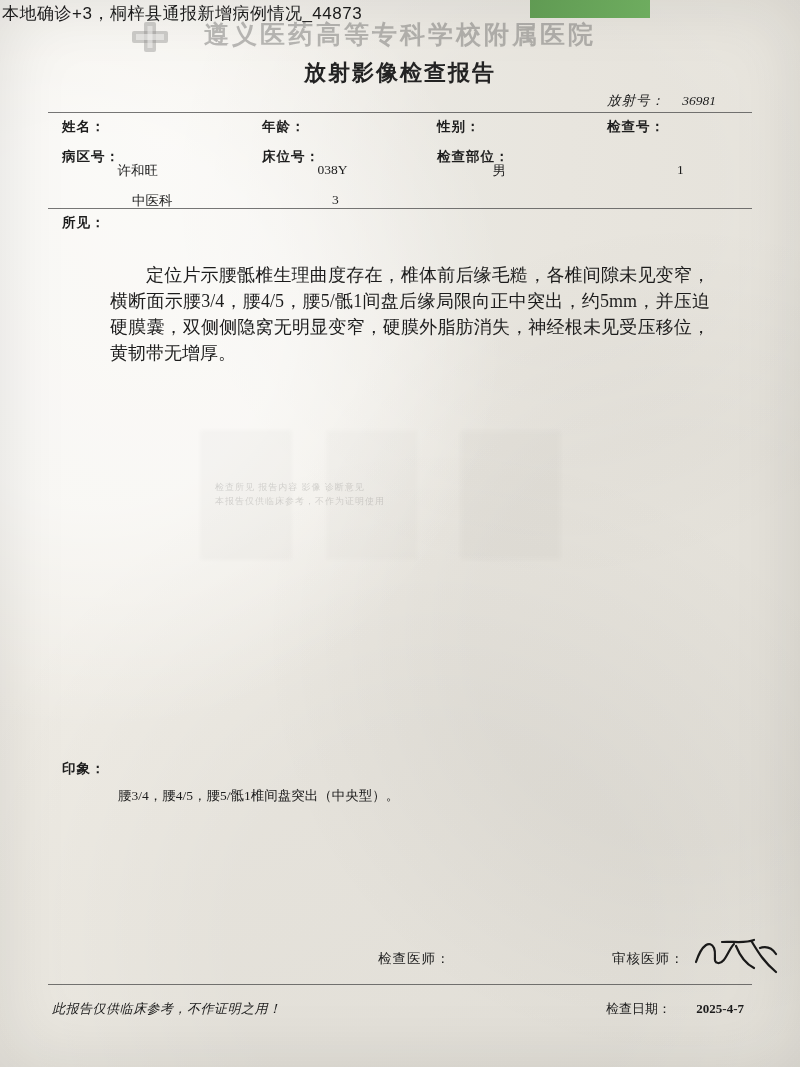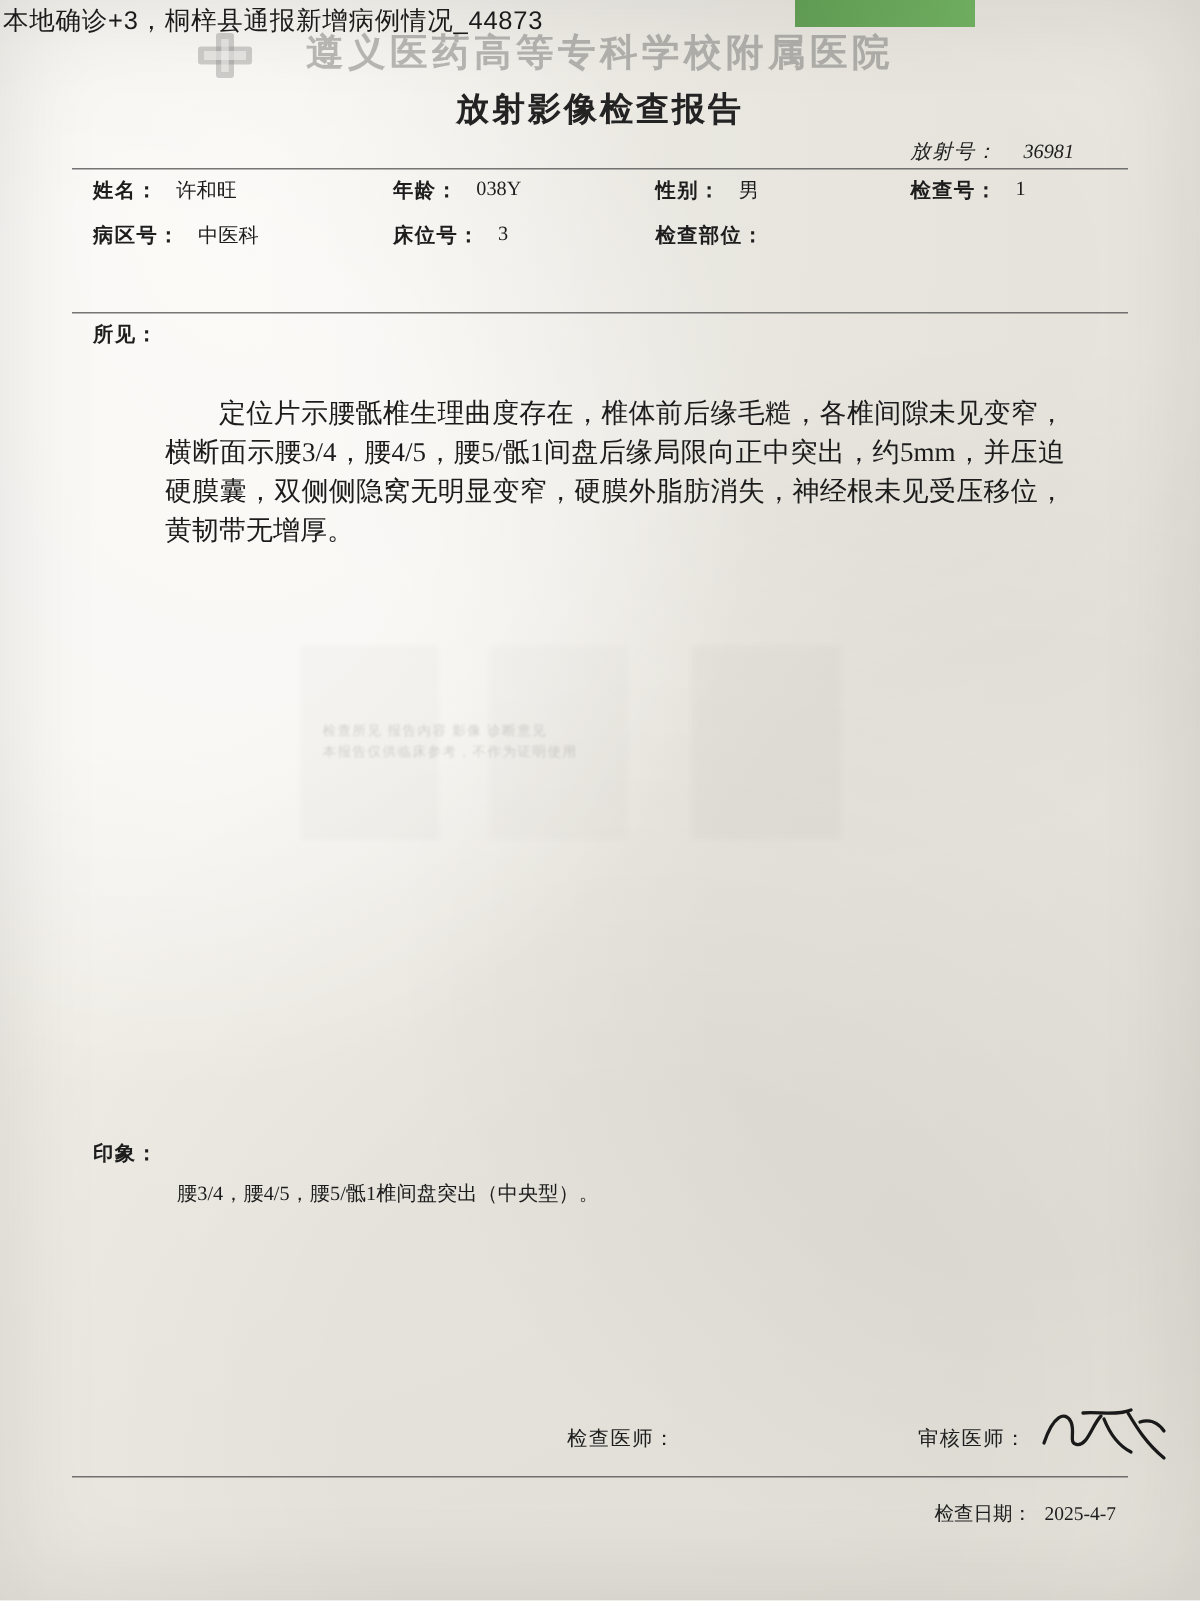--- a/index.html
+++ b/index.html
@@ -124,20 +124,21 @@
   }
   .fld { display: flex; align-items: flex-start; }
   .fld .k {
     font-weight: 700;
     letter-spacing: 1px;
     white-space: nowrap;
   }
   .fld .v {
     margin-left: 12px;
     white-space: nowrap;
+    margin-top: 44px;
   }
   .c1 { width: 200px; }
   .c2 { width: 175px; }
   .c3 { width: 170px; }
   .c4 { width: 145px; }
 
   #findings-label {
     position: absolute;
     top: 214px; left: 62px;
     font-size: 13.5px;
@@ -211,21 +212,21 @@
     letter-spacing: 0.5px;
   }
   #exam-date {
     position: absolute;
     top: 1000px; right: 56px;
     font-size: 13px;
     color: #1d1d1d;
     z-index: 8;
     white-space: nowrap;
   }
-  #exam-date .val { margin-left: 5px; }
+  #exam-date .val { margin-left: 22px; font-weight: bold; }
 
   
   #ghost-block {
     position: absolute;
     left: 200px; top: 430px;
     width: 420px; height: 130px;
     z-index: 2;
     opacity: 0.12;
     background:
       linear-gradient(90deg, rgba(0,0,0,0.18) 0 22%, rgba(0,0,0,0) 22% 30%, rgba(0,0,0,0.14) 30% 52%, rgba(0,0,0,0) 52% 62%, rgba(0,0,0,0.16) 62% 86%, rgba(0,0,0,0) 86%);
@@ -350,19 +351,20 @@
         <path d="M30 10 C40 9, 52 12, 62 8"></path>
         <path d="M44 14 C48 24, 54 32, 62 36"></path>
         <path d="M60 10 C66 20, 72 30, 84 40"></path>
         <path d="M68 16 C74 14, 80 16, 84 22"></path>
       </g>
     </svg>
   </div>
 
   <div class="hrule" id="rule-bottom"></div>
 
+  <div id="footer-note">此报告仅供临床参考，不作证明之用！</div>
   <div id="exam-date">
     <span class="lbl">检查日期：</span>
     <span class="val">2025-4-7</span>
   </div>
 
   <div id="vignette"></div>
 </div>
 
 </body></html>

